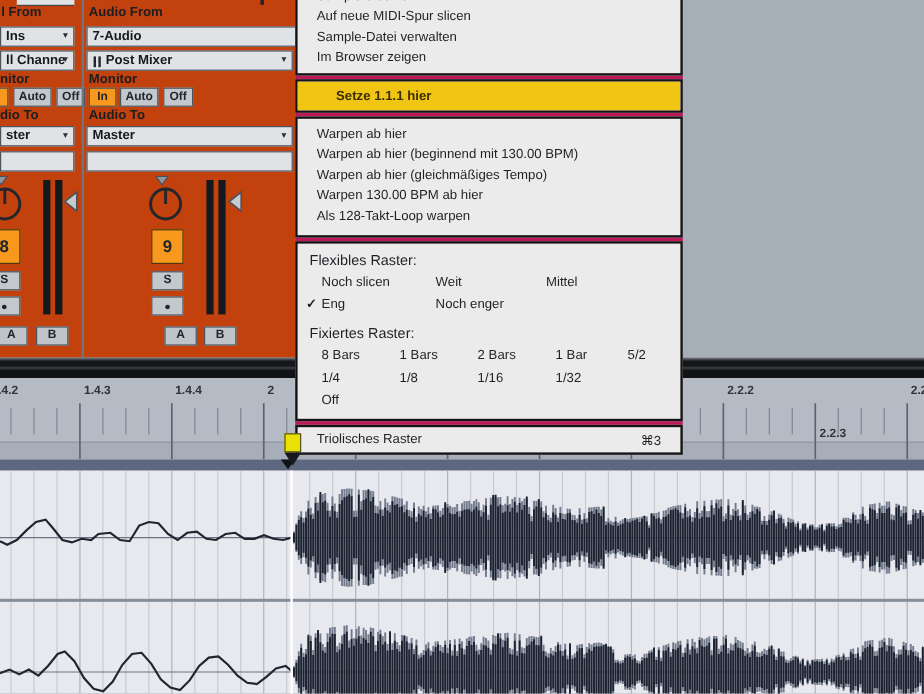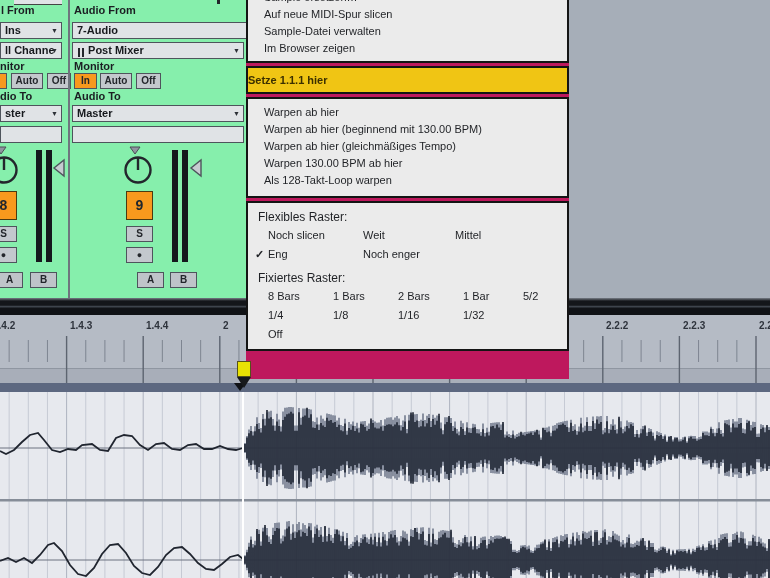--- a/index.html
+++ b/index.html
@@ -1,20 +1,20 @@
 <!DOCTYPE html>
 <html><head>
 <meta charset="utf-8">
 <style>
   html,body{margin:0;padding:0}
   body{width:770px;height:578px;position:relative;overflow:hidden;
        font-family:"Liberation Sans",sans-serif;background:#a6aeb8}
   .abs{position:absolute}
   
-  #mixer{position:absolute;left:0;top:0;width:246px;height:298px;background:#86efac}
+  #mixer{position:absolute;left:0;top:0;width:246px;height:298px;background:#c2410c}
   .vsep{position:absolute;top:0;width:2px;background:#6f757e}
   .mlabel{position:absolute;font-size:11px;font-weight:bold;color:#1b1e22;white-space:nowrap}
   .dd{position:absolute;height:17px;background:#e0e3e6;border:1px solid #4e545c;
       font-weight:bold;font-size:11px;color:#16191d;line-height:15px;padding-left:4px;
       box-sizing:border-box;white-space:nowrap;overflow:hidden}
   .dd .arr{position:absolute;right:3px;top:4px;font-size:7px;color:#2c3036;line-height:8px}
   .mtr{display:inline-block;width:2px;height:9px;background:#23262b;margin:2px 1px 0 1px;vertical-align:middle}
   .mbtn{position:absolute;height:16px;background:#c3c8cd;border:1px solid #4e545c;
         font-size:10px;font-weight:bold;color:#23262b;text-align:center;line-height:14px;box-sizing:border-box}
   .mbtn.on{background:#f8991d}
@@ -40,21 +40,21 @@
   #pintri{position:absolute;left:237px;top:377px;width:0;height:0;z-index:40;
           border-left:7px solid transparent;border-right:7px solid transparent;border-top:11px solid #17191c}
   
   #menu{position:absolute;left:246px;top:0;width:323px;height:379px;background:#be185d;z-index:30}
   .m-sec{position:absolute;left:0;width:323px;background:#ebebeb;border:2px solid #141414;box-sizing:border-box;overflow:hidden}
   .m-item{position:absolute;left:0;right:0;height:17px;line-height:17px;padding-left:16px;
           font-size:11px;color:#1f2125;white-space:nowrap}
   .m-cell{position:absolute;font-size:11px;color:#1f2125;height:17px;line-height:17px;white-space:nowrap}
   .m-title{position:absolute;left:10px;font-size:12px;color:#1f2125;height:16px;line-height:16px}
   #hl-row{position:absolute;left:0;top:0;right:0;height:24px;line-height:24px;background:#f0c514;
-          padding-left:0;font-size:11px;color:#3b3000;font-weight:bold}
+          padding-left:32px;font-size:11px;color:#3b3000;font-weight:bold}
   .shortcut{position:absolute;right:16px;top:0;height:21px;line-height:21px;font-size:11px;color:#1f2125}
 </style>
 </head>
 <body>
 
 <div id="mixer">
 
   <div class="abs" style="left:0;top:0;width:68px;height:298px">
     <div class="abs" style="left:14px;top:0;width:48px;height:4px;background:#e0e3e6;border-bottom:1px solid #444"></div>
     <div class="mlabel" style="left:1px;top:4px">l From</div>
@@ -182,21 +182,21 @@
       <line x1="736.8499999999995" x2="736.8499999999995" y1="25" y2="47" stroke="#7e8591" stroke-width="1"></line>
       <line x1="755.9999999999994" x2="755.9999999999994" y1="21" y2="68" stroke="#5d6470" stroke-width="1.4"></line>
       <line x1="775.1499999999994" x2="775.1499999999994" y1="25" y2="47" stroke="#7e8591" stroke-width="1"></line>
     </svg>
   <div id="ruler-labels">
       <div class="rlabel" style="left: -7px;">1.4.2</div>
       <div class="rlabel" style="left: 70px;">1.4.3</div>
       <div class="rlabel" style="left: 146px;">1.4.4</div>
       <div class="rlabel" style="left: 223px;">2</div>
       <div class="rlabel" style="left: 606px;">2.2.2</div>
-      <div class="rlabel" style="left: 683px;">2.2.3</div>
+      <div class="rlabel" style="left: 683px; margin-top: 36px;">2.2.3</div>
       <div class="rlabel" style="left: 759px;">2.2.4</div>
     </div>
 </div>
 
 <div id="clipbar">
   <div class="abs" style="left:234px;top:0;width:0;height:0;border-left:6px solid transparent;border-right:6px solid transparent;border-top:8px solid #101216"></div>
 </div>
 
 <svg id="wave" width="770" height="186">
     <line x1="-10" x2="-10" y1="0" y2="186" stroke="#aeb3bf" stroke-width="1"></line>
@@ -294,13 +294,17 @@
     <div class="m-cell" style="left:150px;top:85px">2 Bars</div>
     <div class="m-cell" style="left:215px;top:85px">1 Bar</div>
     <div class="m-cell" style="left:275px;top:85px">5/2</div>
     <div class="m-cell" style="left:20px;top:104px">1/4</div>
     <div class="m-cell" style="left:85px;top:104px">1/8</div>
     <div class="m-cell" style="left:150px;top:104px">1/16</div>
     <div class="m-cell" style="left:215px;top:104px">1/32</div>
     <div class="m-cell" style="left:20px;top:123px">Off</div>
   </div>
 
+  <div class="m-sec" style="top:354px;height:25px">
+    <div class="m-item" style="top:2px">Triolisches Raster</div>
+    <div class="shortcut" style="top:2px">⌘3</div>
+  </div>
 </div>
 
 </body></html>

